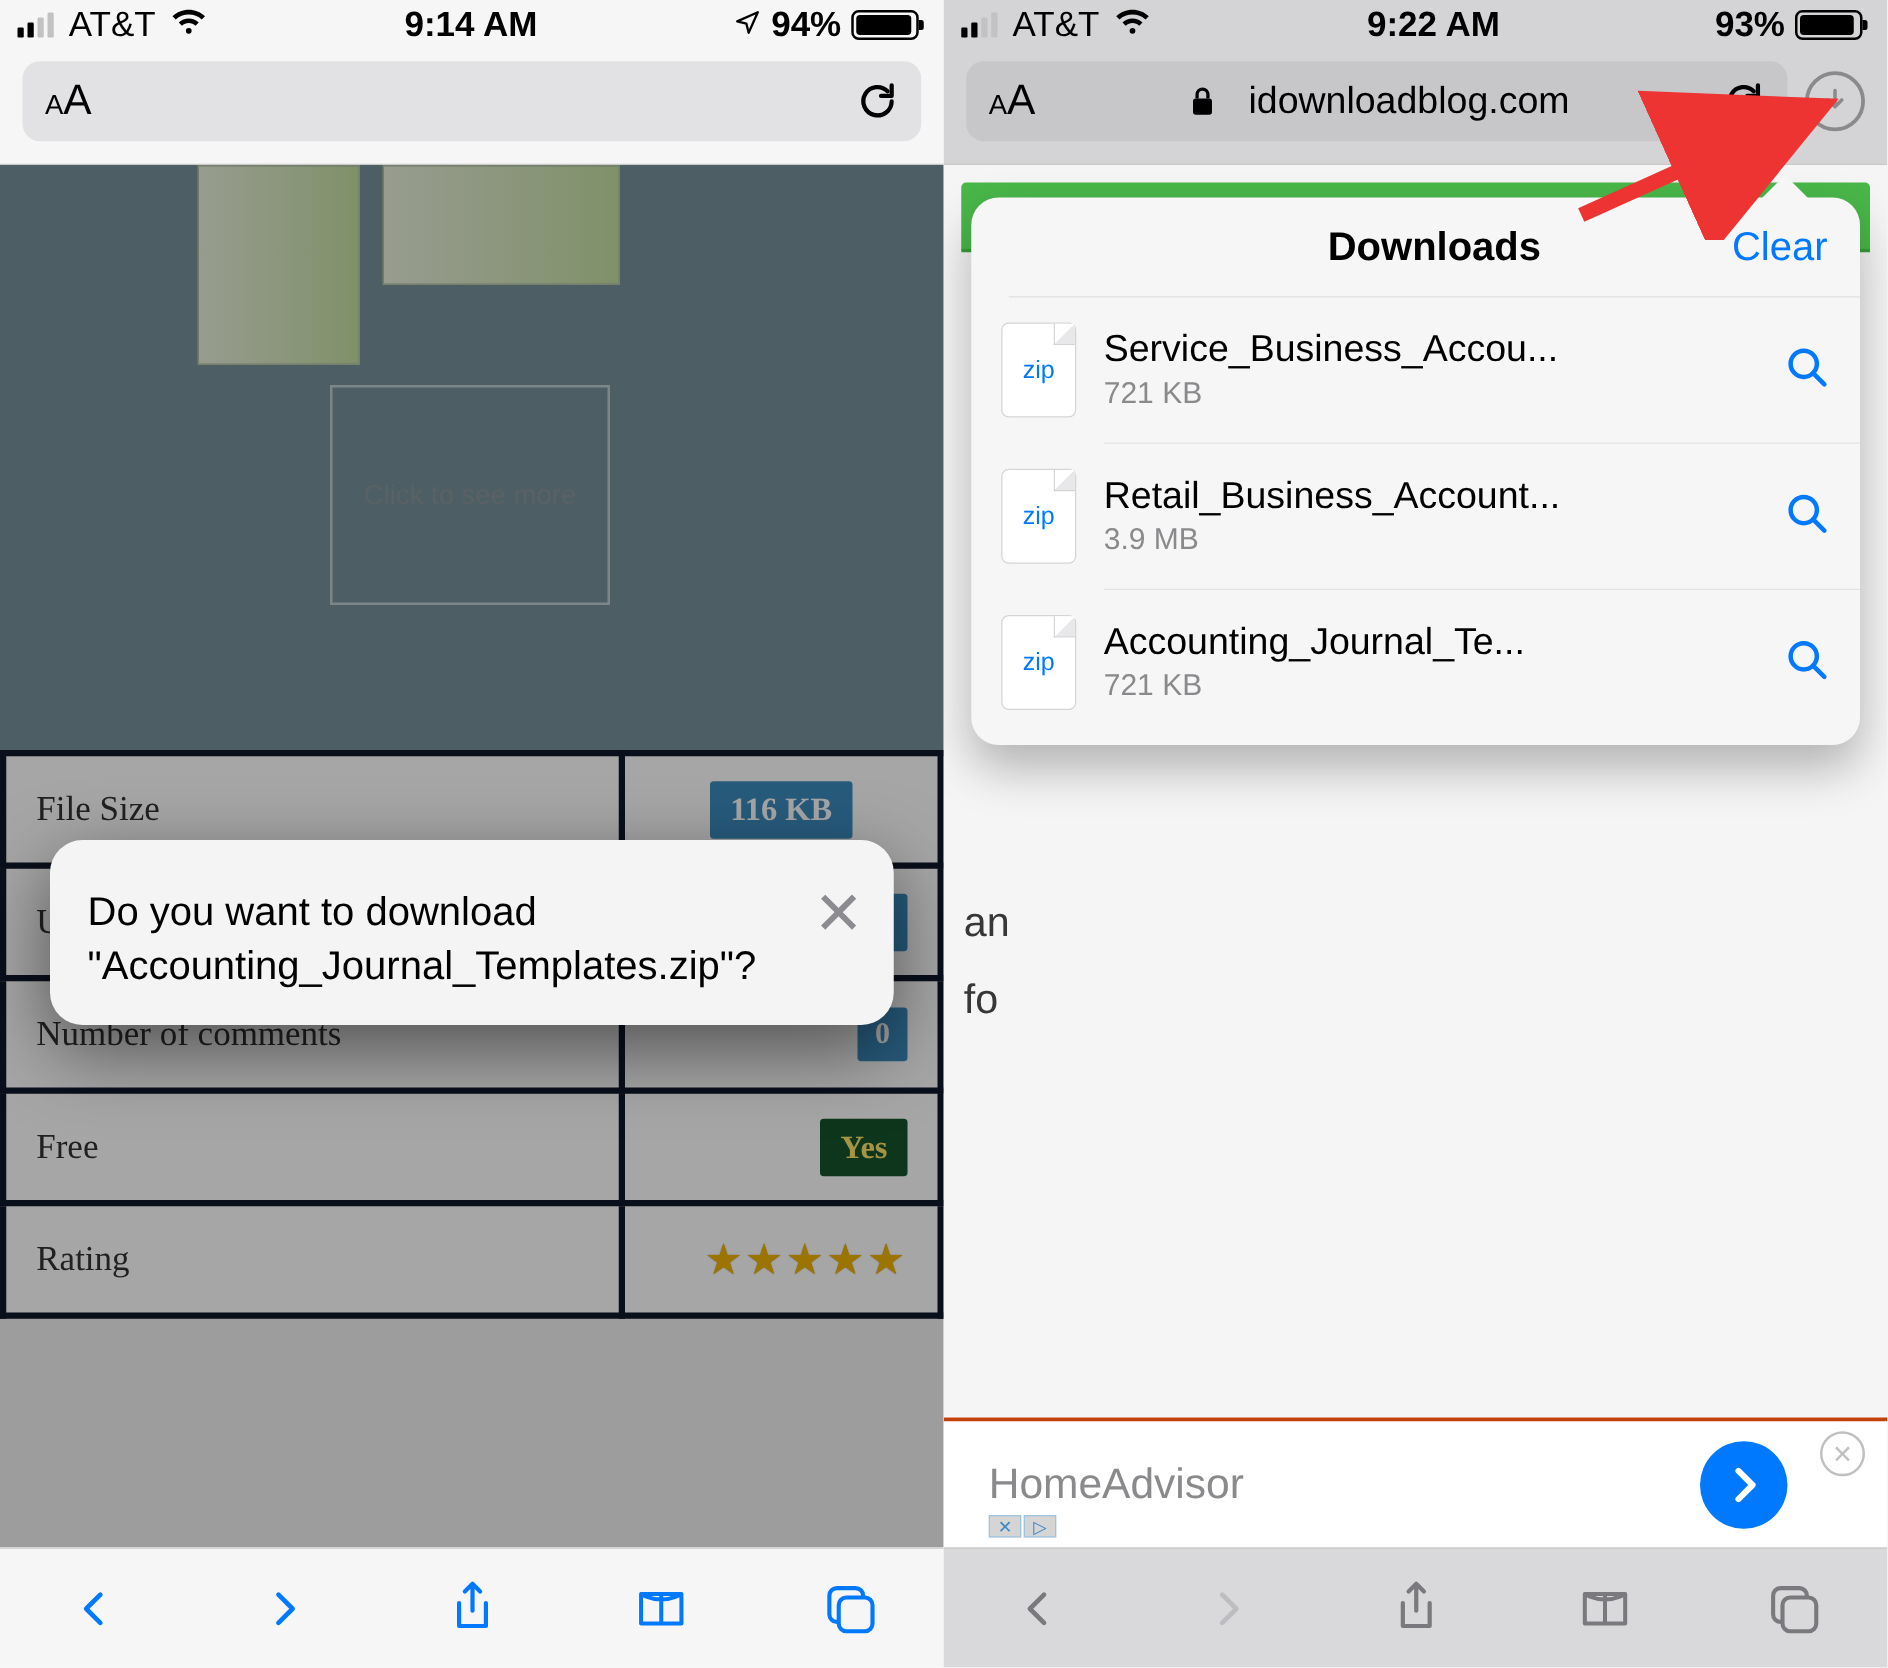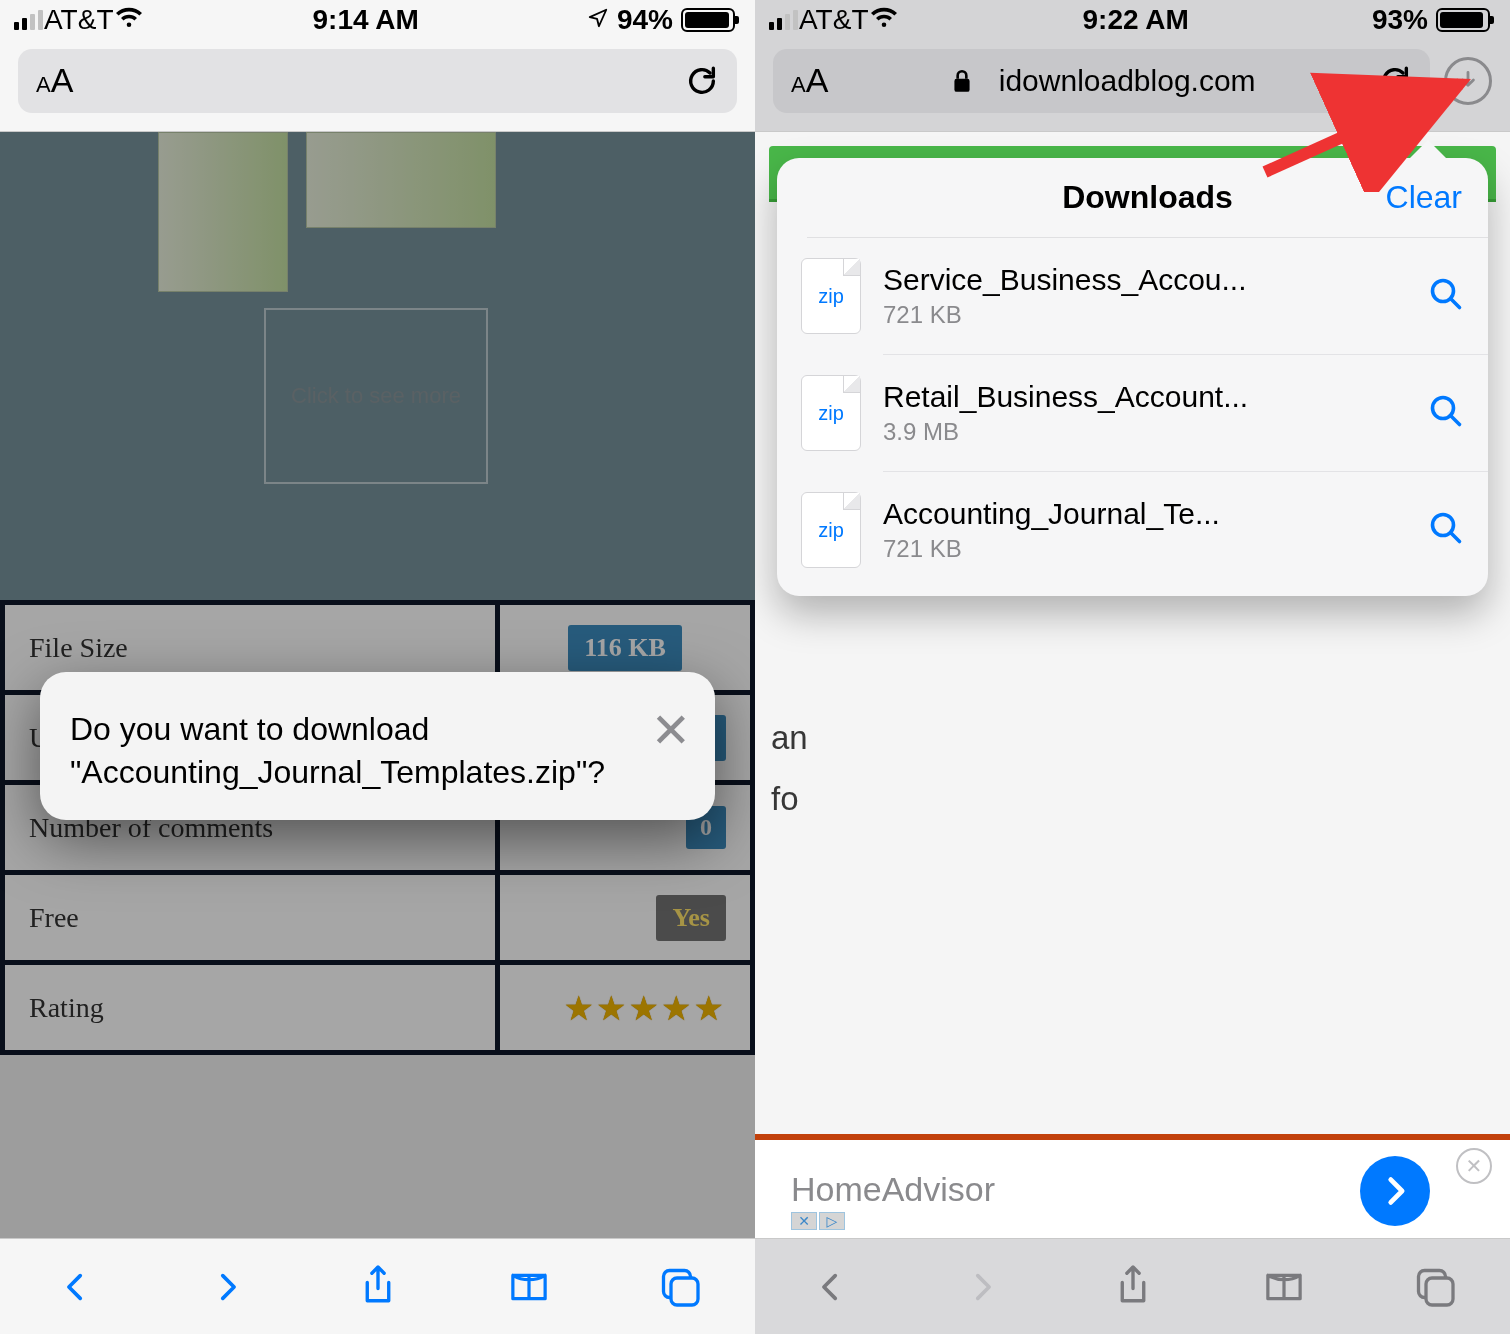--- a/index.html
+++ b/index.html
@@ -1,21 +1,21 @@
 <!DOCTYPE html>
 <html><head>
 <meta charset="utf-8">
 <style>
   * { box-sizing: border-box; margin: 0; padding: 0; }
   html, body { width: 1510px; height: 1334px; font-family: -apple-system, "Helvetica Neue", Arial, sans-serif; background: #fff; }
   .canvas { width: 1510px; height: 1334px; position: relative; display: flex; }
   .phone { width: 755px; height: 1334px; position: relative; overflow: hidden; background: #f1f1f1; }
   
   .status-bar { height: 40px; display: flex; align-items: center; justify-content: space-between; padding: 0 20px 0 14px; font-size: 28px; font-weight: 600; color: #000; background: #f6f6f6; }
-  .status-left { display: flex; align-items: center; gap: 1px; }
+  .status-left { display: flex; align-items: center; gap: 12px; }
   .sig-bars { display: inline-flex; align-items: flex-end; gap: 3px; }
   .sig-bars span { width: 5px; background: #000; display: inline-block; border-radius: 1px; }
   .sig-bars span.dim { background: #c2c2c2; }
   .status-right { display: flex; align-items: center; gap: 8px; }
   .battery { width: 54px; height: 24px; border: 2.5px solid #000; border-radius: 6px; position: relative; display: inline-block; }
   .battery::after { content:""; position:absolute; right:-6px; top:6px; width:4px; height:8px; background:#000; border-radius:0 2px 2px 0; }
   .battery .fill { position:absolute; left:2px; top:2px; bottom:2px; background:#000; border-radius:3px; }
   
   .url-area { height: 92px; background: #f6f6f6; display: flex; align-items: center; padding: 0 18px 10px 18px; gap: 14px; border-bottom: 1px solid #c9c9c9; }
   .url-field { flex: 1; height: 64px; background: #e2e2e4; border-radius: 14px; display: flex; align-items: center; justify-content: space-between; padding: 0 18px; color: #000; }
@@ -31,21 +31,21 @@
   .thumb { position:absolute; background: linear-gradient(90deg,#e9f0dd 0%,#d7e7c0 50%,#c4dfa2 100%); border:1px solid #b7c7a5; }
   .thumb1 { left:158px; top:0px; width:130px; height:160px; }
   .thumb2 { left:306px; top:0px; width:190px; height:96px; }
   .click-more { position:absolute; left:264px; top:176px; width:224px; height:176px; border:2px solid #bfccd1; display:flex; align-items:center; justify-content:center; color:#8a959a; font-size:22px; }
   .table-wrap { position: relative; }
   .tbl { width:100%; border-collapse: collapse; }
   .tbl tr { height: 90px; background:#fff; }
   .tbl td { border:5px solid #0f172a; padding:0 24px; font-family: Georgia, 'Times New Roman', serif; font-size:28px; color:#333; }
   .tbl td:first-child { width:66%; }
   .pill { display:inline-block; background:#3d8dbf; color:#fff; font-family: Georgia, serif; font-weight:700; padding:8px 16px; border-radius:3px; font-size:26px; }
-  .pill.yes { background:#737373; color:#ffe36b; }
+  .pill.yes { background:#14532d; color:#ffe36b; }
   .pill.num { padding:8px 14px; font-size:24px; }
   .stars { color:#f0b400; font-size:34px; letter-spacing:2px; text-shadow:0 0 1px #a77a00; }
   .dim-overlay { position:absolute; inset:0; background:rgba(0,0,0,0.35); pointer-events:none; }
   
   .dl-dialog { position:absolute; left:40px; right:40px; top:540px; background:#f4f4f4; border-radius:26px; padding:36px 30px 26px 30px; box-shadow:0 20px 60px rgba(0,0,0,0.5); z-index:50; font-size:32px; color:#000; }
   .dl-msg { line-height:1.35; padding-right:70px; }
   .dl-close { position:absolute; right:24px; top:30px; color:#8c8c90; font-size:48px; cursor:pointer; }
   .dl-action { text-align:right; color:#0079ff; font-weight:500; font-size:34px; margin-top:34px; }
   
   .right-content { position:relative; height: calc(1334px - 40px - 92px - 96px); background:#fff; }
@@ -58,21 +58,21 @@
   .dl-item { display:flex; align-items:center; padding:20px 24px; gap:22px; }
   .pop-list .sep { height:1px; background:#e3e3e6; margin-left:106px; }
   .file-icon { width:60px; height:76px; background:#fff; border:1px solid #d5d5d8; border-radius:6px; position:relative; display:flex; align-items:center; justify-content:center; }
   .file-icon::before { content:""; position:absolute; right:0; top:0; width:16px; height:16px; background:linear-gradient(135deg,#fff 0 50%, #e8e8ea 50% 100%); border-left:1px solid #d5d5d8; border-bottom:1px solid #d5d5d8; }
   .file-icon span { color:#0079ff; font-size:20px; font-weight:500; }
   .dl-meta { flex:1; min-width:0; }
   .dl-name { font-size:30px; color:#000; white-space:nowrap; overflow:hidden; text-overflow:ellipsis; }
   .dl-size { font-size:24px; color:#8a8a8d; margin-top:4px; }
   .dl-mag { color:#0079ff; }
   .article-text { position:absolute; left:16px; right:16px; top:570px; font-size:33px; line-height:1.55; color:#3a3a3a; }
-  .ad-bar { position:absolute; left:0; right:0; bottom:0; height:104px; background:#fff; border-top:6px solid #c2410c; display:flex; align-items:center; padding:0 24px 0 36px; }
+  .ad-bar { position:absolute; left:0; right:0; bottom:0; height:104px; background:#fff; border-top:3px solid #c2410c; display:flex; align-items:center; padding:0 24px 0 36px; }
   .ad-text { color:#8a8a8d; font-size:34px; }
   .ad-markers { position:absolute; left:36px; bottom:8px; display:flex; gap:2px; }
   .ad-markers span { width:26px; height:18px; background:#d5d5d5; color:#3b87c8; font-size:14px; display:inline-flex; align-items:center; justify-content:center; border:1px solid #9ec4df; }
   .ad-go { width:70px; height:70px; border-radius:50%; background:#0079ff; color:#fff; display:flex; align-items:center; justify-content:center; position:absolute; right:80px; top:16px; }
   .ad-close { width:36px; height:36px; border:2px solid #c0c0c3; border-radius:50%; color:#c0c0c3; display:flex; align-items:center; justify-content:center; position:absolute; right:18px; top:8px; font-size:20px; }
   
   .toolbar { position:absolute; left:0; right:0; bottom:0; height:96px; background:#f6f6f6; border-top:1px solid #c9c9c9; display:flex; align-items:center; justify-content:space-around; color:#0079ff; }
   .toolbar .tb-btn { width:56px; height:56px; display:flex; align-items:center; justify-content:center; }
   .toolbar .dim { color:#b9b9bd; }
   

